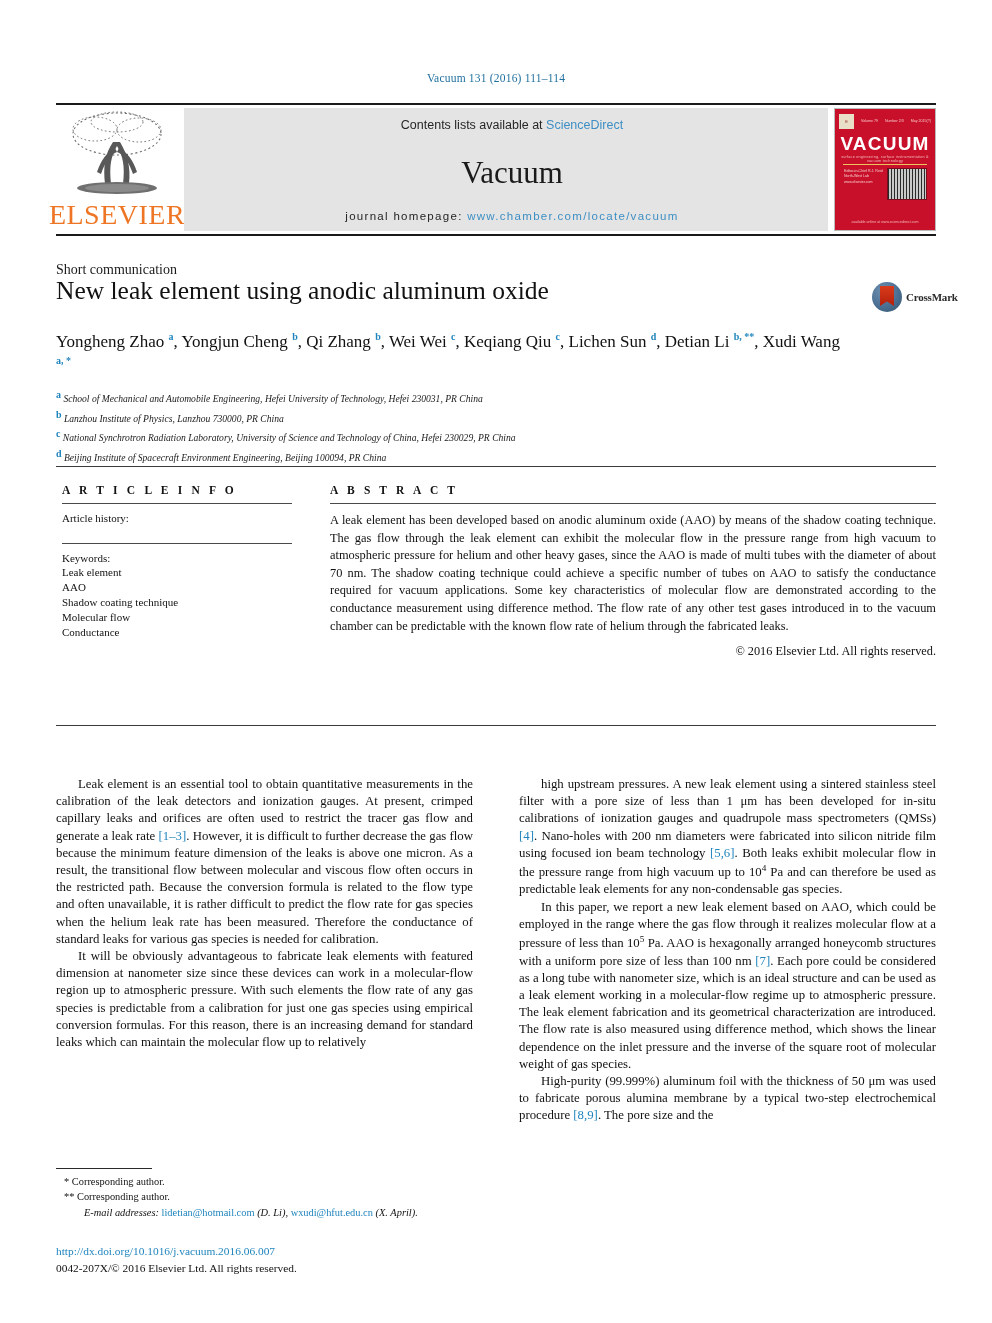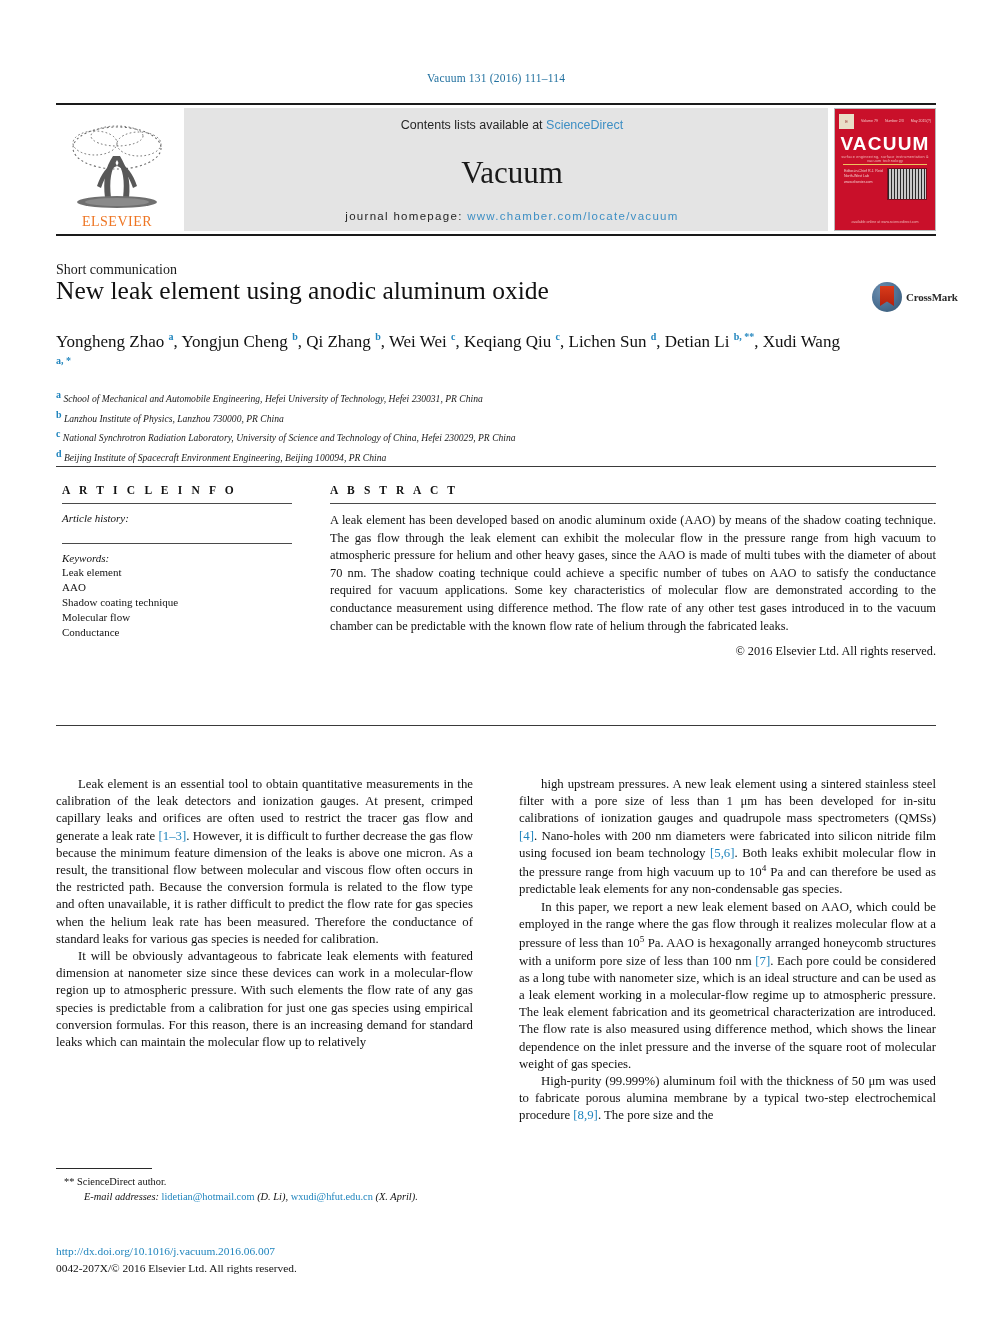--- a/index.html
+++ b/index.html
@@ -57,21 +57,21 @@
     flex: 0 0 122px;
     display: flex;
     flex-direction: column;
     align-items: center;
     justify-content: flex-end;
     padding-bottom: 2px;
   }
   .tree-svg { display:block; }
   .elsevier-word {
     font-family: "Liberation Serif", serif;
-    font-size: 14px;
+    font-size: 28px;
     letter-spacing: .5px;
     color: #ee7523;
     line-height: 1;
     margin-top: 1px;
   }
   .masthead-center {
     flex: 1 1 auto;
     background: #e4e4e4;
     display: flex;
     flex-direction: column;
@@ -274,21 +274,20 @@
     font-weight: bold;
     letter-spacing: 3.2px;
     color: #111;
     margin-bottom: 7px;
   }
   .thin-rule {
     border-top: 1px solid #4a4a4a;
     margin-bottom: 8px;
   }
   .info-sub {
-    font-style: italic;
     font-size: 11px;
     color: #111;
     margin-bottom: 1px;
   }
   .info-line {
     font-size: 11px;
     line-height: 1.36;
     color: #111;
   }
   .info-gap { height: 18px; }
@@ -458,21 +457,22 @@
       <p><span>It will be obviously advantageous to fabricate leak elements with featured dimension at nanometer size since these devices can work in a molecular-flow region up to atmospheric pressure. With such elements the flow rate of any gas species is predictable from a calibration for just one gas species using empirical conversion formulas. For this reason, there is an increasing demand for standard leaks which can maintain the molecular flow up to relatively</span></p>
     </div>
   <div class="col col-right">
       <p><span>high upstream pressures. A new leak element using a sintered stainless steel filter with a pore size of less than 1 μm has been developed for in-situ calibrations of ionization gauges and quadrupole mass spectrometers (QMSs) </span><span class="ref">[4]</span><span>. Nano-holes with 200 nm diameters were fabricated into silicon nitride film using focused ion beam technology </span><span class="ref">[5,6]</span><span>. Both leaks exhibit molecular flow in the pressure range from high vacuum up to 10</span><sup class="sup-n">4</sup><span> Pa and can therefore be used as predictable leak elements for any non-condensable gas species.</span></p>
       <p><span>In this paper, we report a new leak element based on AAO, which could be employed in the range where the gas flow through it realizes molecular flow at a pressure of less than 10</span><sup class="sup-n">5</sup><span> Pa. AAO is hexagonally arranged honeycomb structures with a uniform pore size of less than 100 nm </span><span class="ref">[7]</span><span>. Each pore could be considered as a long tube with nanometer size, which is an ideal structure and can be used as a leak element working in a molecular-flow regime up to atmospheric pressure. The leak element fabrication and its geometrical characterization are introduced. The flow rate is also measured using difference method, which shows the linear dependence on the inlet pressure and the inverse of the square root of molecular weight of gas species.</span></p>
       <p><span>High-purity (99.999%) aluminum foil with the thickness of 50 μm was used to fabricate porous alumina membrane by a typical two-step electrochemical procedure </span><span class="ref">[8,9]</span><span>. The pore size and the</span></p>
     </div>
 
   <div class="footnotes">
     <div class="fn-rule"></div>
-    <div class="fn-line">** ScienceDirect author.</div>
+    <div class="fn-line">* Corresponding author.</div>
+    <div class="fn-line">** Corresponding author.</div>
     <div class="fn-email">
       <span>E-mail addresses:</span>
       <span class="link">lidetian@hotmail.com</span>
       <span>(D. Li),</span>
       <span class="link">wxudi@hfut.edu.cn</span>
       <span>(X. April).</span>
     </div>
   </div>
 
   <div class="doi-block">

